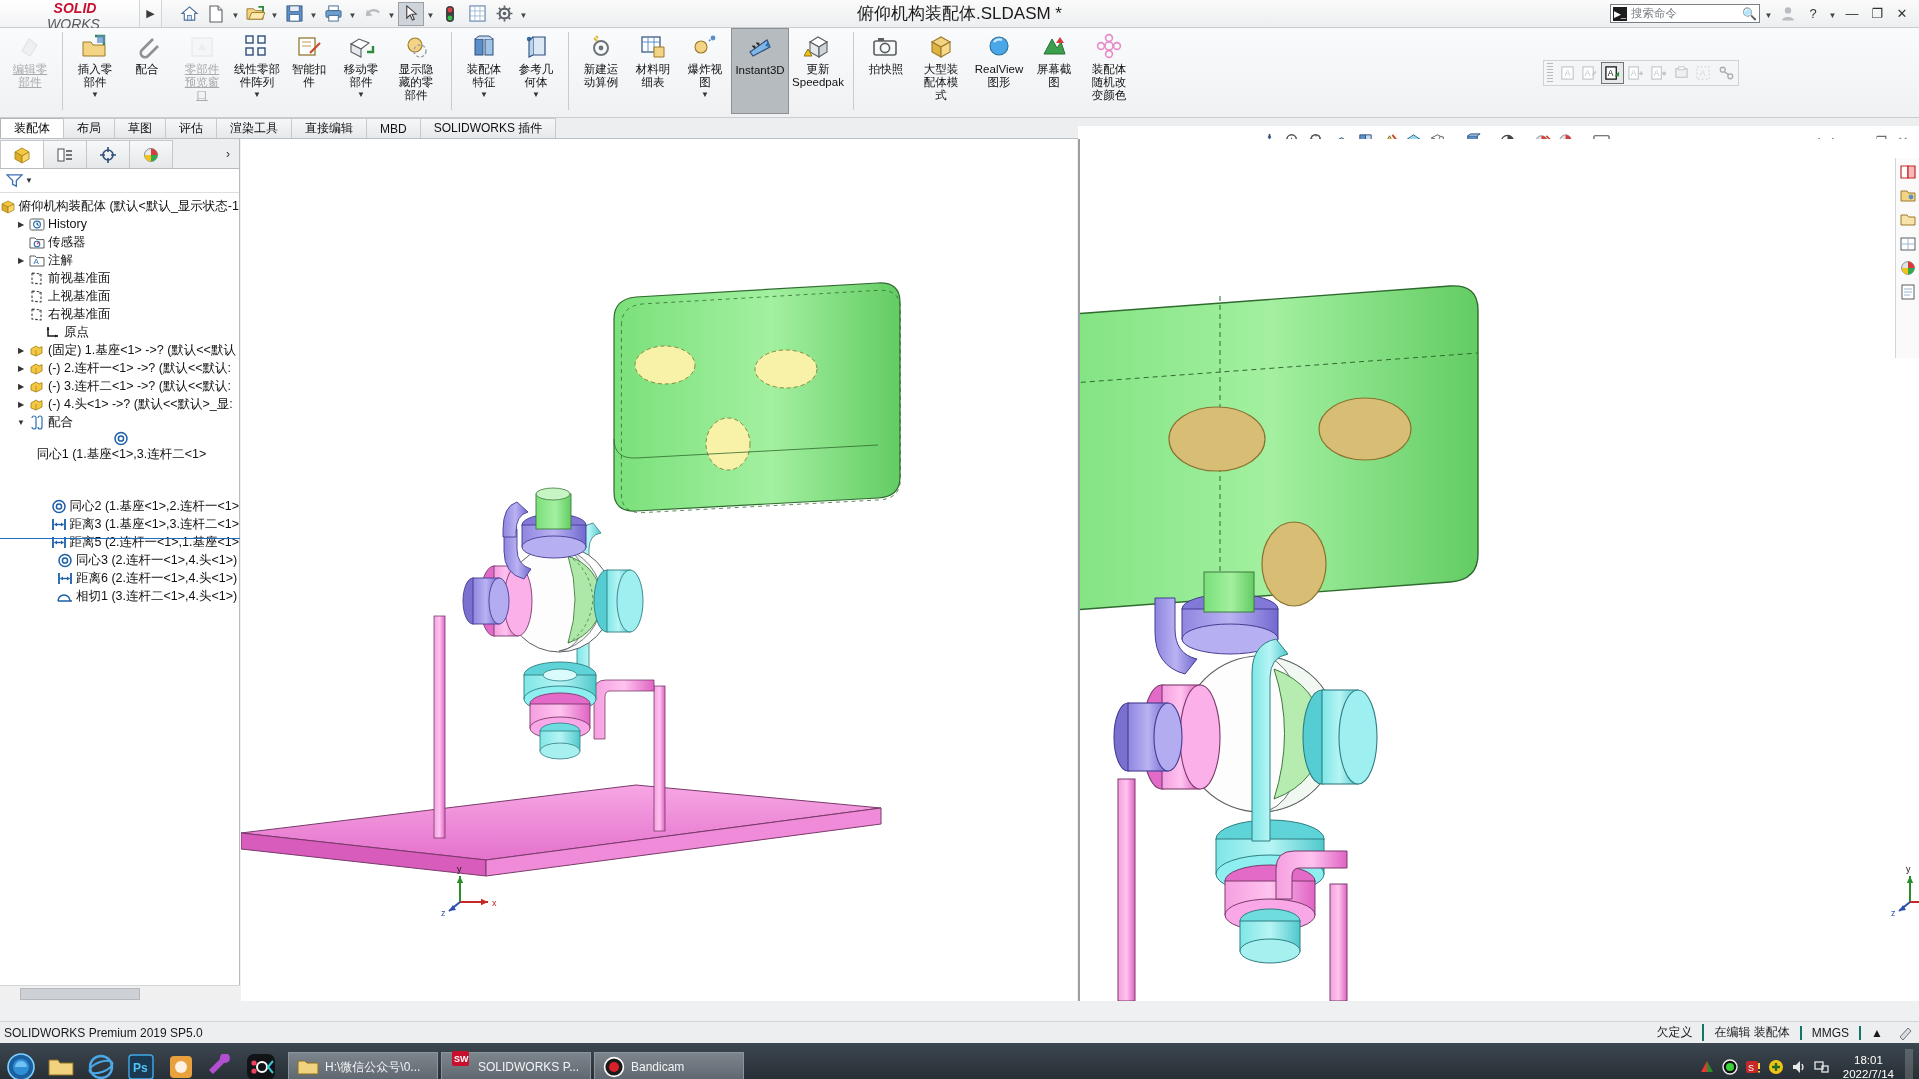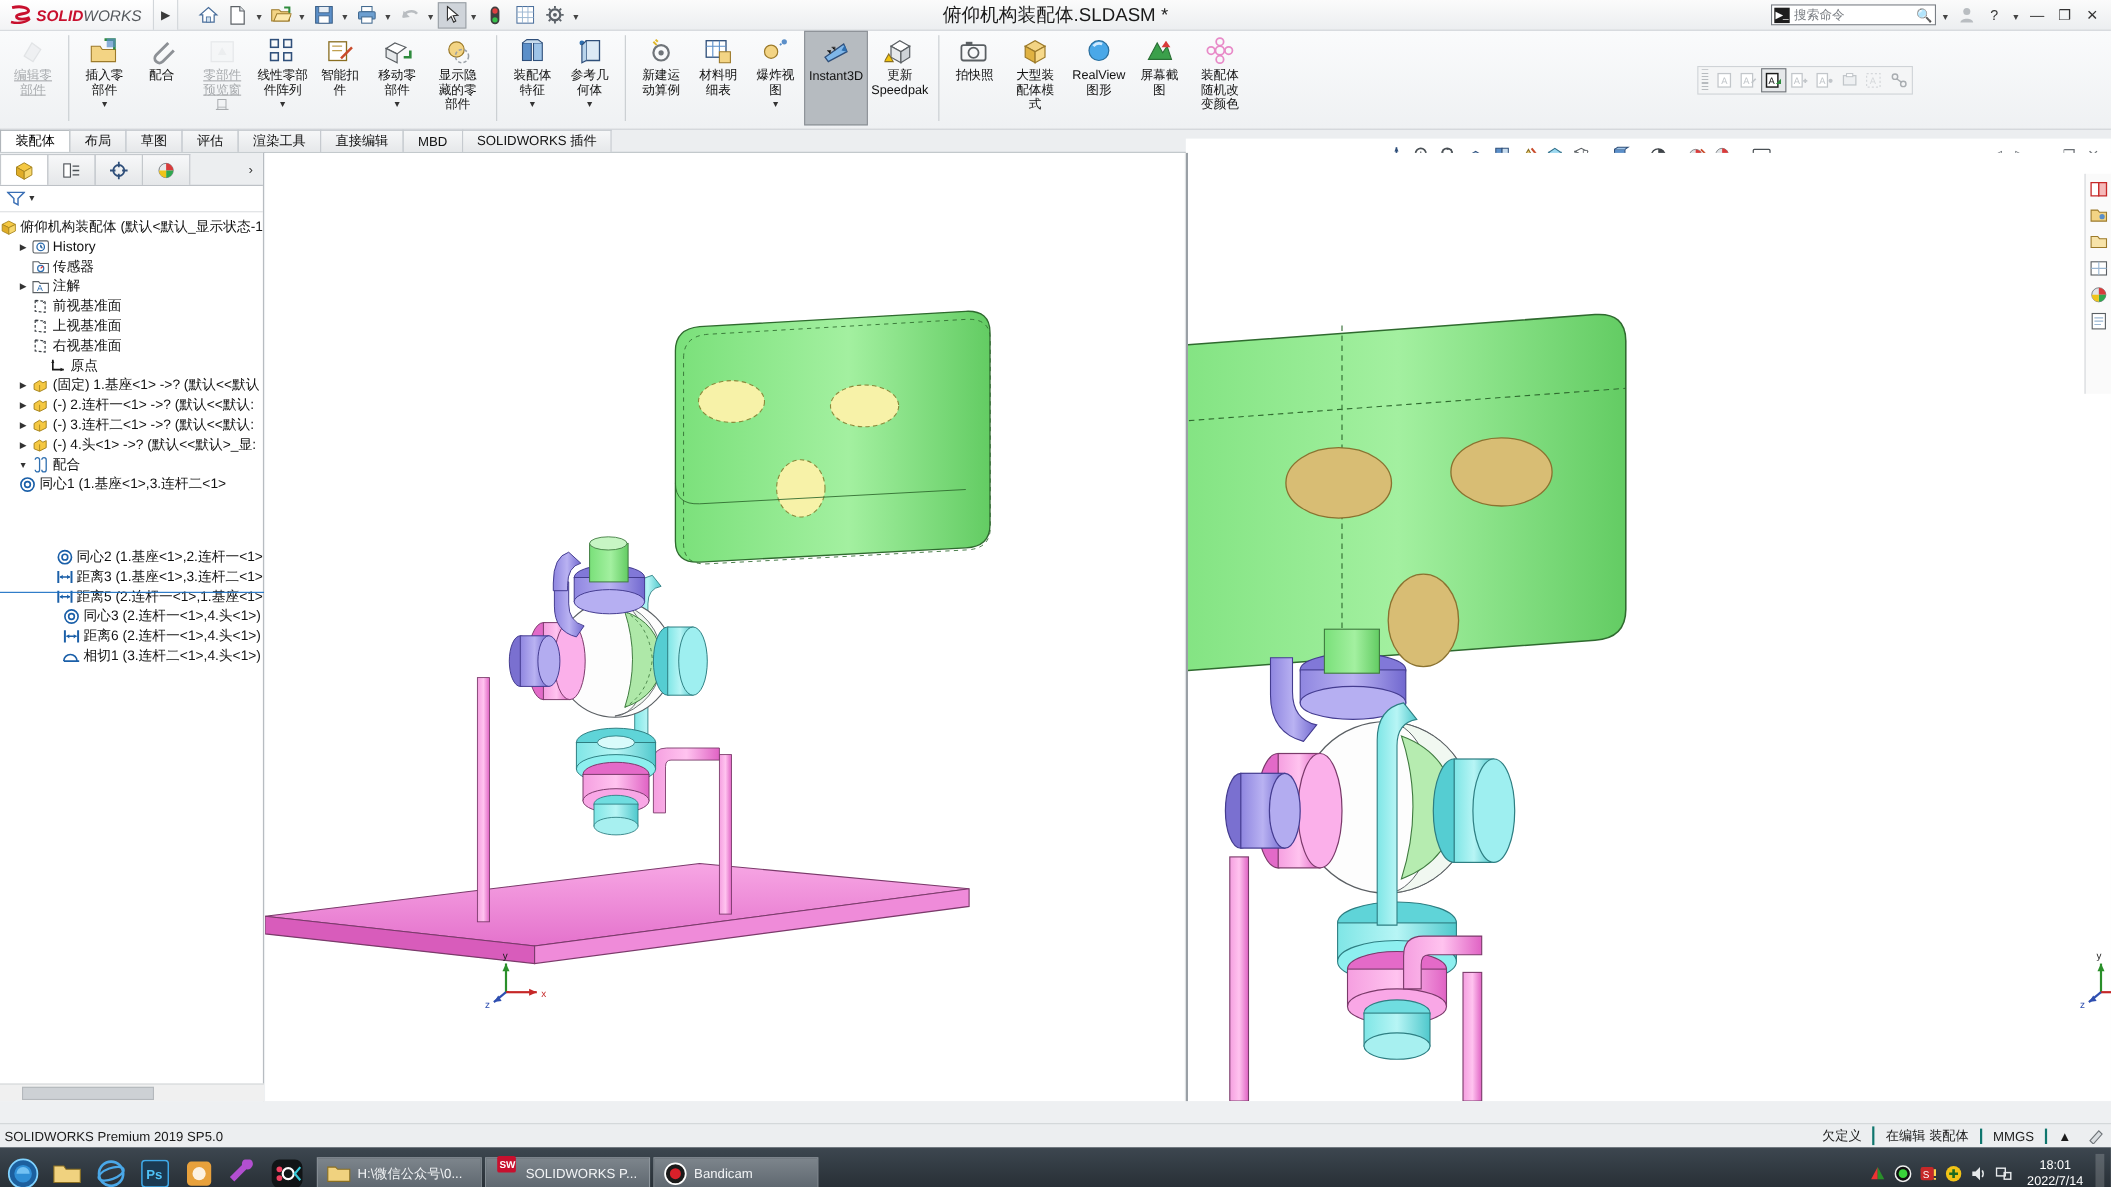--- a/index.html
+++ b/index.html
@@ -16,20 +16,21 @@
   .titlebar {
     position:absolute; left:0; top:0; width:1919px; height:28px;
     background: linear-gradient(#fbfbfb,#eceef0);
     border-bottom:1px solid #c9cdd2;
     display:flex; align-items:center;
   }
   .sw-logo {
     width:140px; height:27px; display:flex; align-items:center; padding-left:8px;
     background: linear-gradient(#ffffff,#f2f3f5);
     border-right:1px solid #d2d6da;
+    flex-direction:column;
   }
   .sw-logo .solid { color:#c8102e; font-weight:bold; font-size:14px; font-style:italic; letter-spacing:0px; margin-left:3px;}
   .sw-logo .works { color:#55595d; font-weight:normal; font-size:14px; font-style:italic;}
   .tb-arrow {
     width:22px; height:27px; display:flex; align-items:center; justify-content:center;
     border-right:1px solid #d2d6da; background:linear-gradient(#fdfdfd,#eef0f2);
     font-size:11px; color:#3a3a3a;
   }
   .tb-icons { display:flex; align-items:center; padding-left:14px; gap:1px; }
   .tbi { width:26px; height:24px; display:flex;align-items:center;justify-content:center; position:relative;}
@@ -746,21 +747,21 @@
         <div class="trow" style="padding-left: 14px;">
           <span class="exp">▼</span>
           <span class="ti">
             <svg xmlns="http://www.w3.org/2000/svg" width="16" height="15" viewBox="0 0 16 15">
               <path d="M3 3 a2 2 0 0 1 4 0 v9 a2 2 0 0 1 -4 0" fill="none" stroke="#2f6fb0" stroke-width="1.2"></path>
               <path d="M9 3 a2 2 0 0 1 4 0 v9 a2 2 0 0 1 -4 0" fill="none" stroke="#2f6fb0" stroke-width="1.2"></path>
             </svg>
           </span>
           <span class="tt">配合</span>
         </div>
-        <div class="trow" style="">
+        <div class="trow" style=" flex-direction: column;">
           <span class="exp"></span>
           <span class="ti">
             <svg xmlns="http://www.w3.org/2000/svg" width="16" height="15" viewBox="0 0 16 15">
               <circle cx="8" cy="7.5" r="6" fill="none" stroke="#1a5fa8" stroke-width="1.5"></circle>
               <circle cx="8" cy="7.5" r="2.6" fill="none" stroke="#1a5fa8" stroke-width="1.5"></circle>
             </svg>
           </span>
           <span class="tt">同心1 (1.基座&lt;1&gt;,3.连杆二&lt;1&gt;</span>
         </div>
         <div class="trow" style="padding-left: 42px; margin-top: 48px;">

